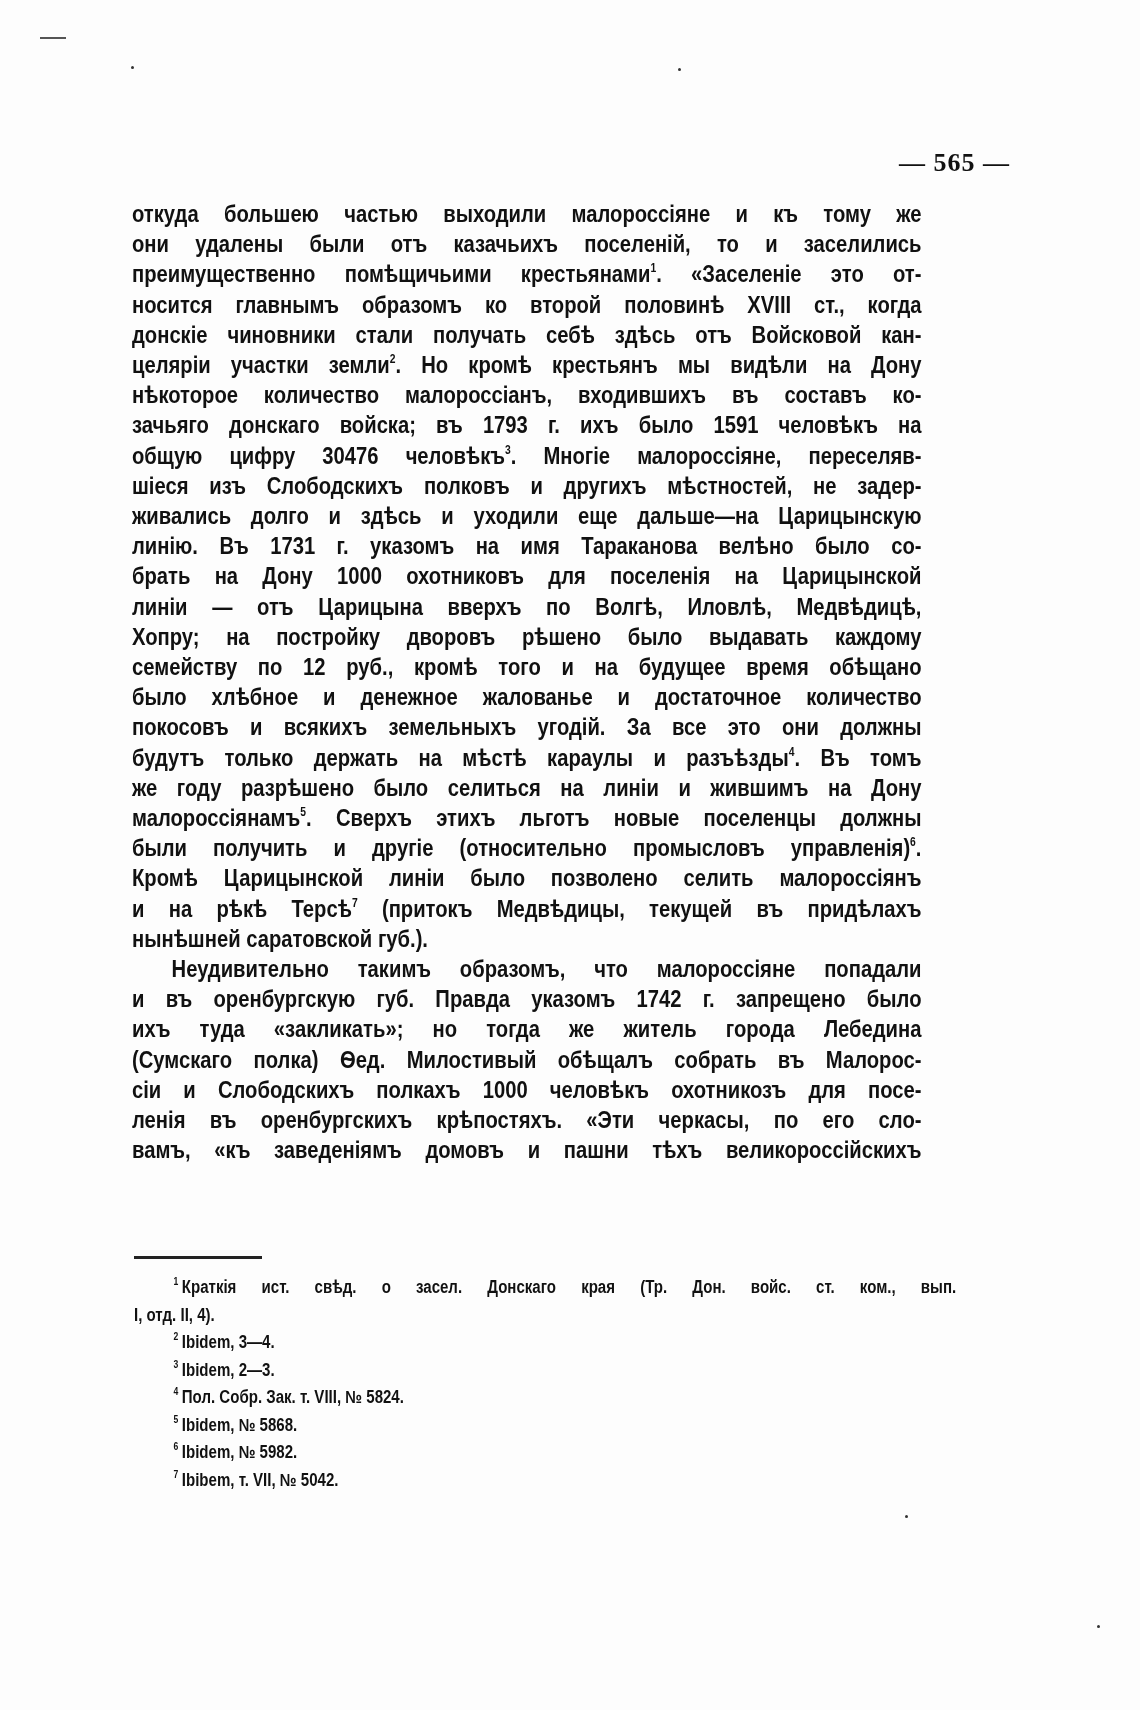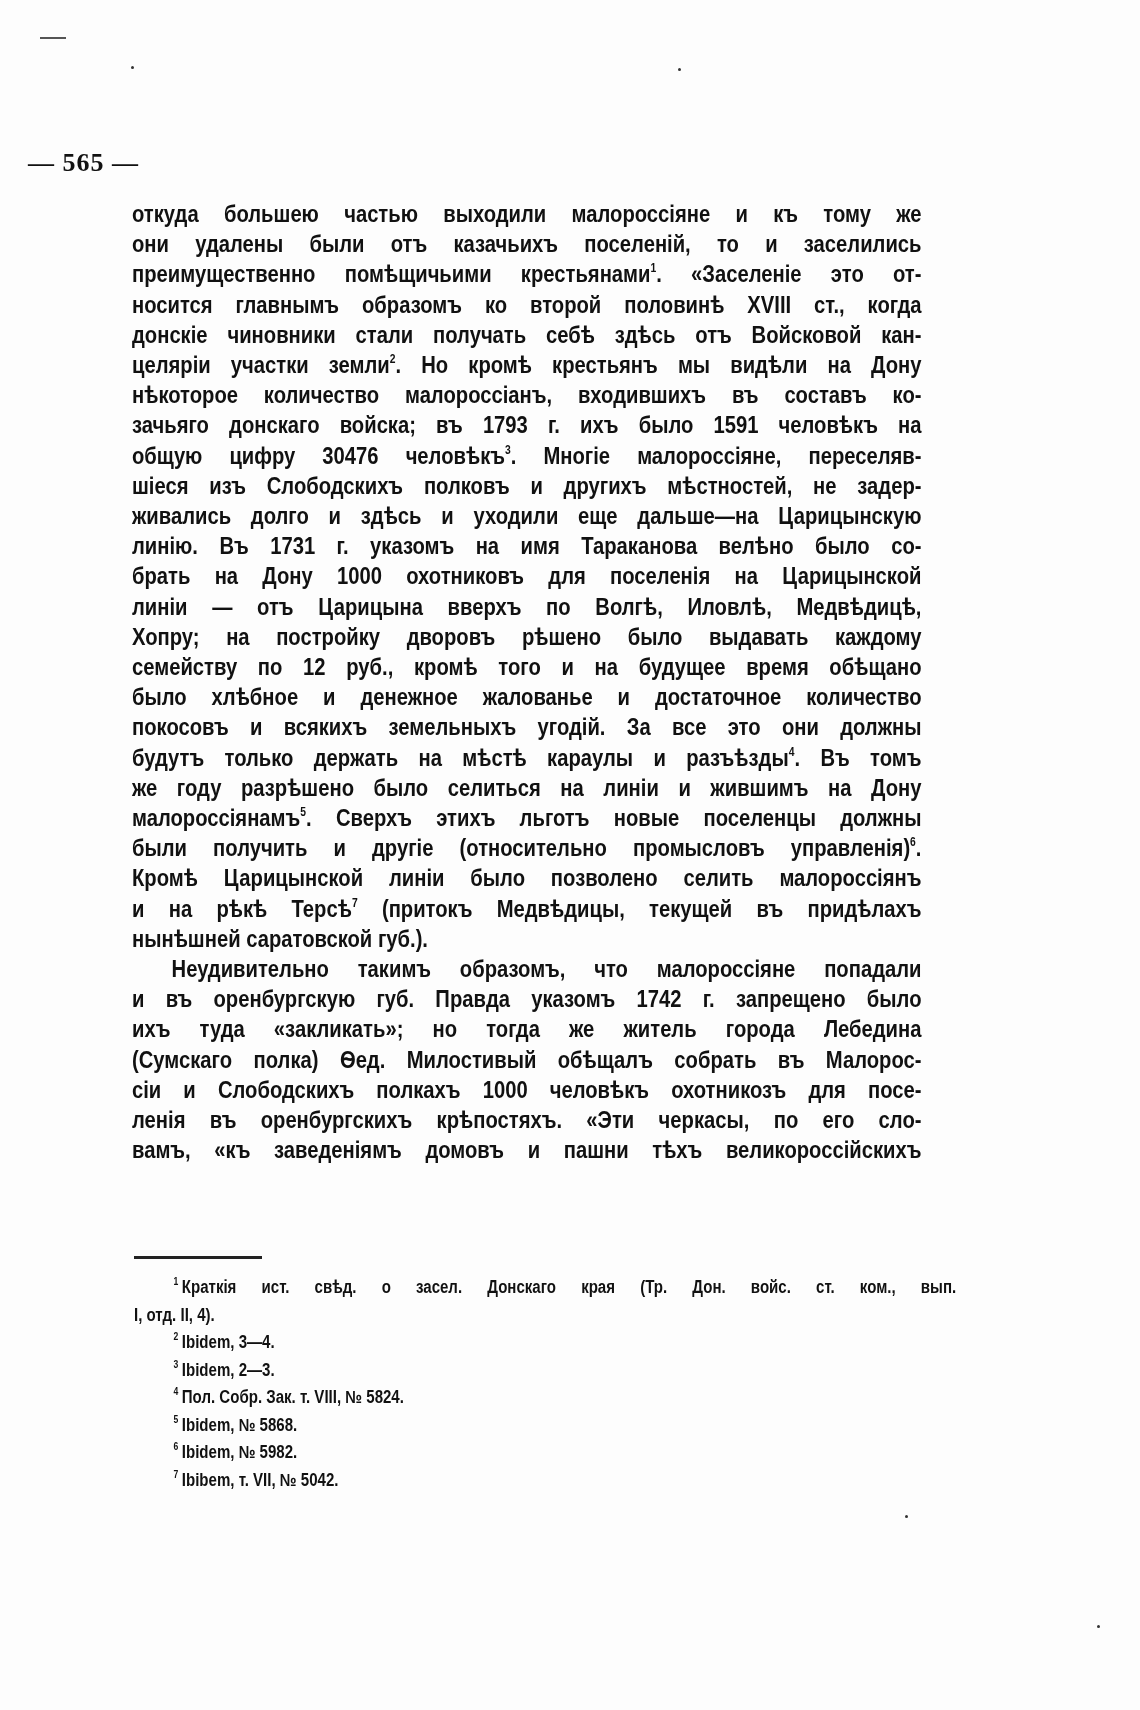--- a/index.html
+++ b/index.html
@@ -2,22 +2,22 @@
 <html><head>
 <meta charset="utf-8">
 <style>
   html, body { margin: 0; padding: 0; }
   body {
     width: 1140px; height: 1710px; background: #fdfdfd; position: relative; overflow: hidden;
     font-family: "Liberation Serif", "DejaVu Serif", serif; color: #111;
   }
   .scan-mark { position: absolute; left: 40px; top: 37px; width: 26px; height: 2px; background: #555; }
   .page-number {
-    position: absolute; top: 148px; left: 0; width: 1010px; text-align: left;
-    font-size: 26px; font-weight: bold; letter-spacing: 1px; margin-left: 28px;
+    position: absolute; top: 148px; left: 0; width: 1010px; text-align: right;
+    font-size: 26px; font-weight: bold; letter-spacing: 1px;
   }
   .body-text {
     position: absolute; left: 132px; top: 199px; width: 790px;
     font-family: "Liberation Sans Narrow", "Liberation Sans", "DejaVu Sans", sans-serif;
     font-weight: bold; font-size: 23.5px; line-height: 30.2px;
     transform: scaleX(0.86); transform-origin: left top;
   }
   .line { display: block; white-space: nowrap; text-align: justify; text-align-last: justify; width: 918px; }
   .line.last { text-align-last: left; }
   .line.indent { padding-left: 46px; width: 872px; }

